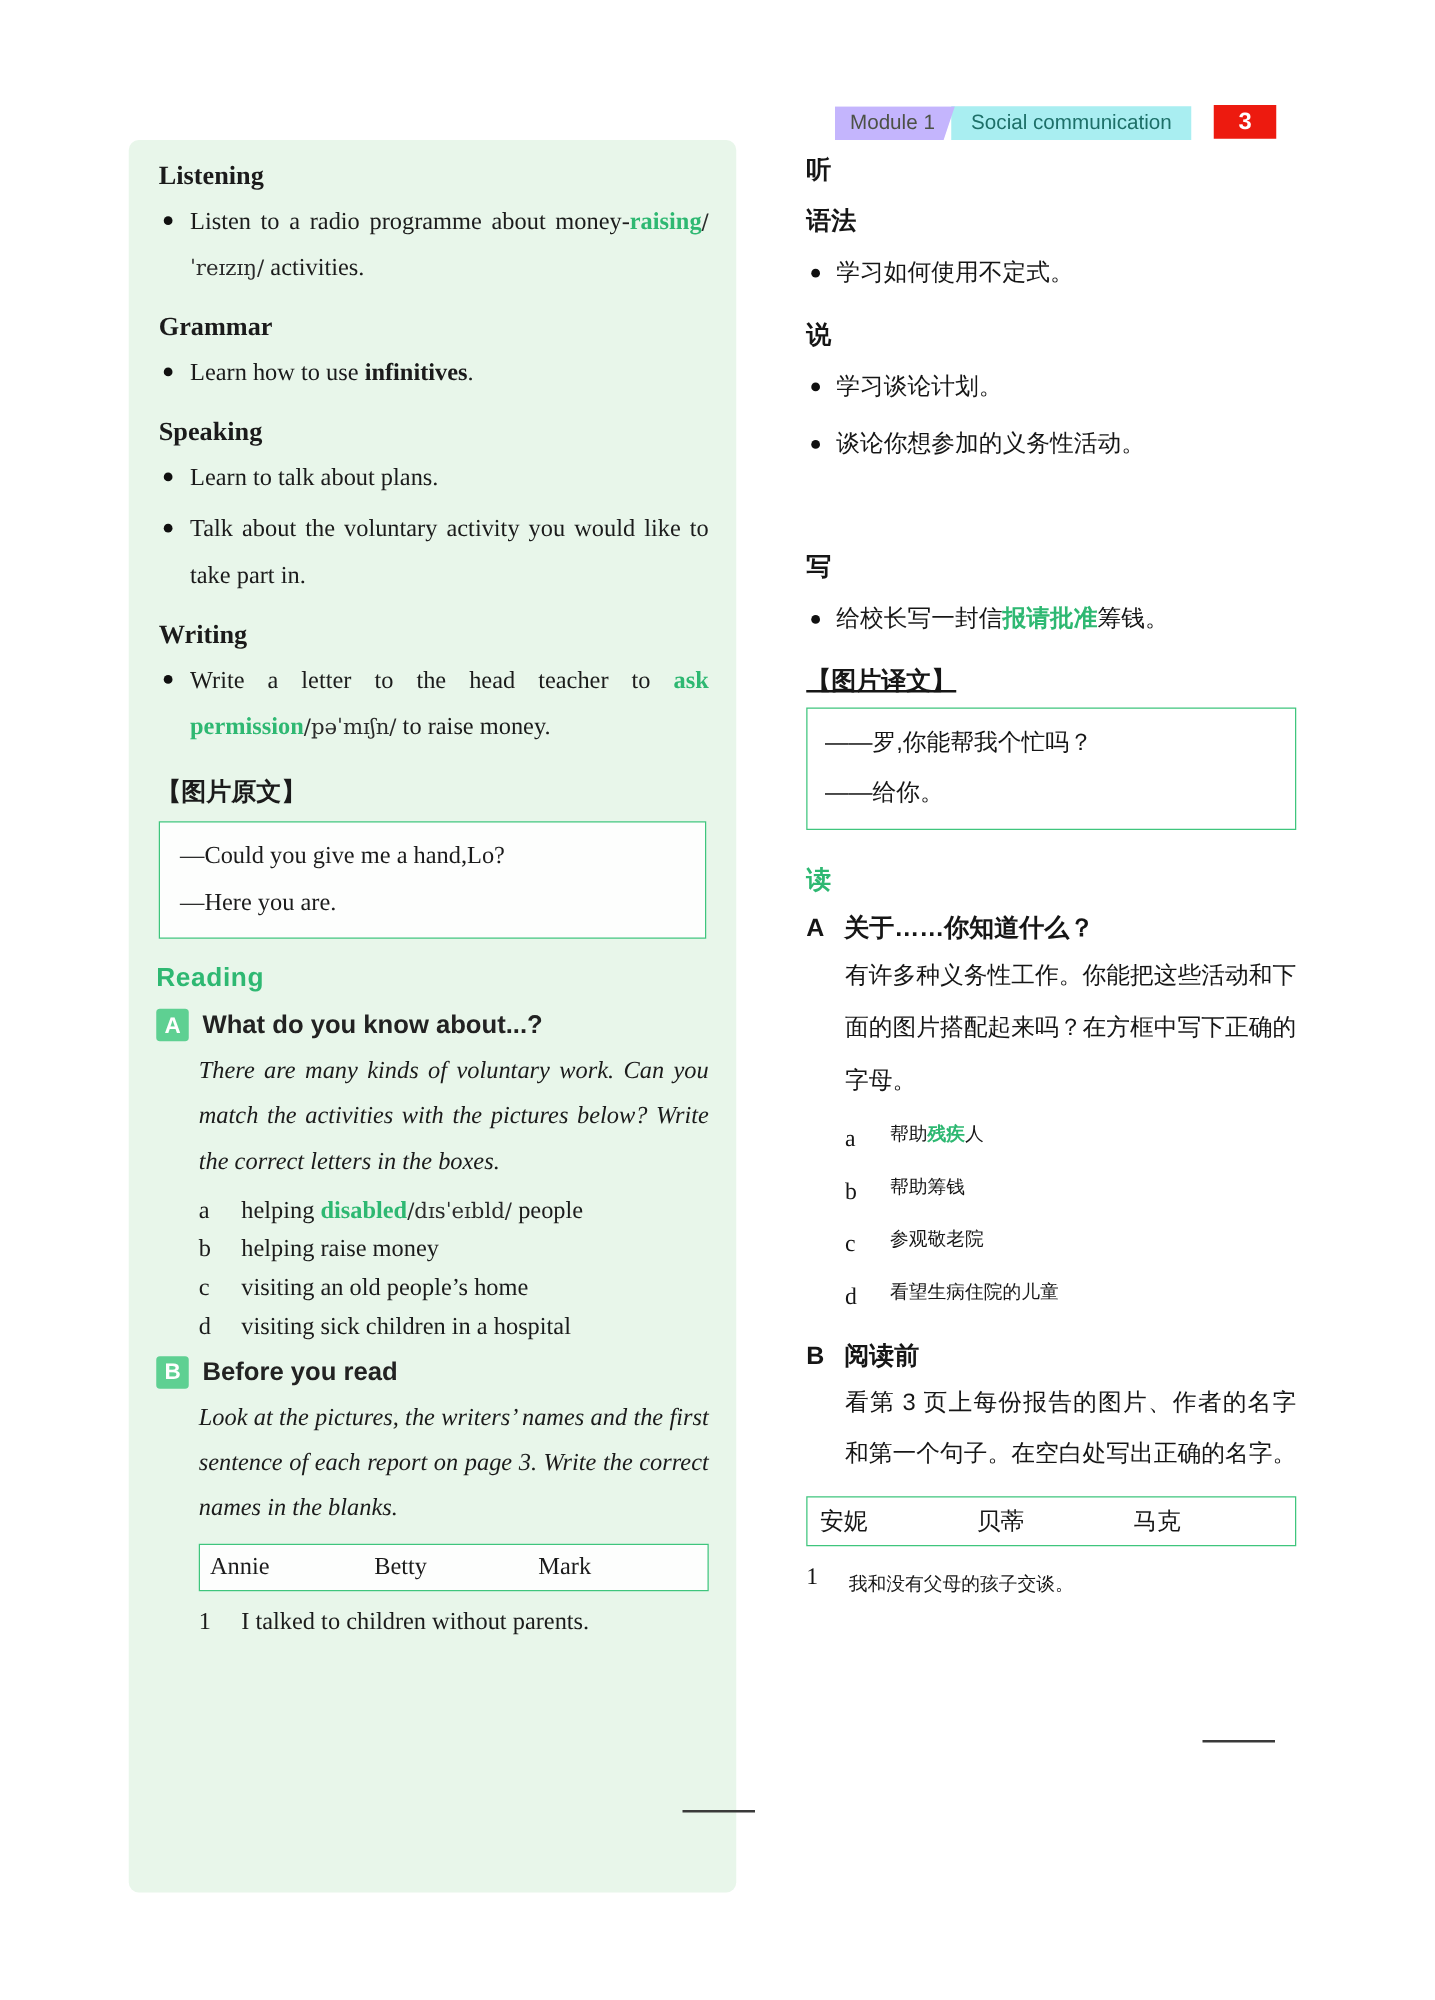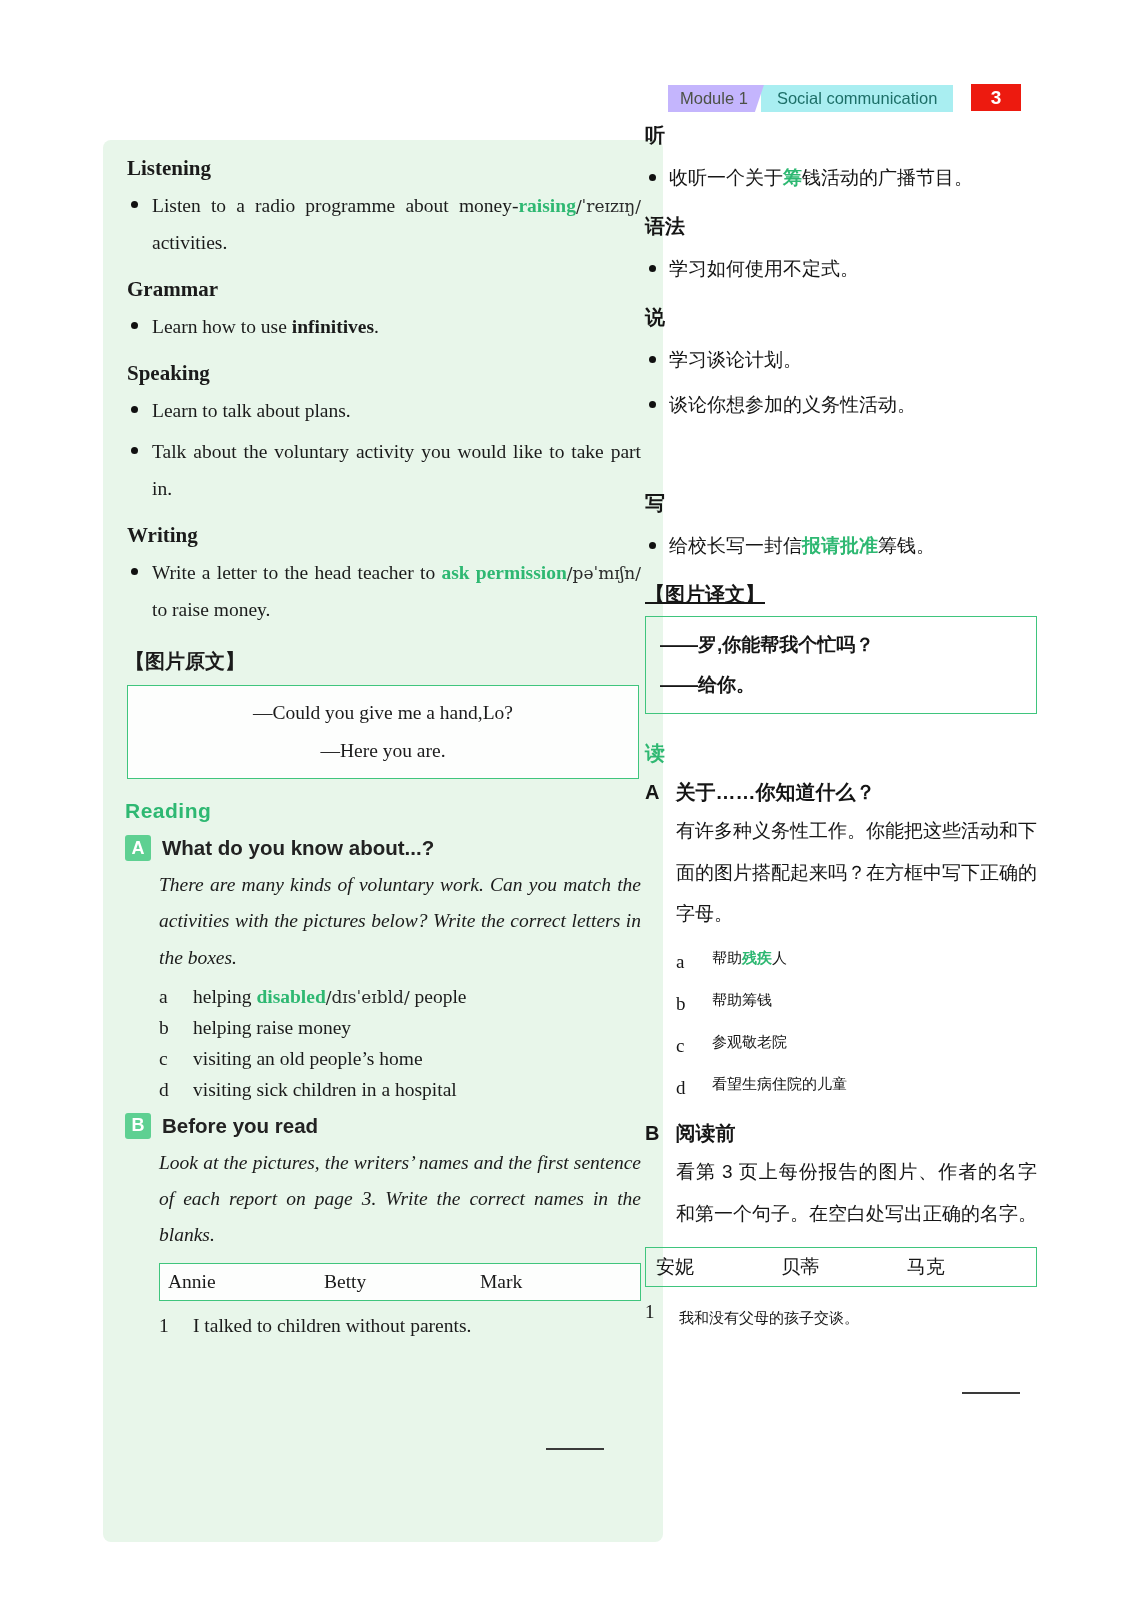--- a/index.html
+++ b/index.html
@@ -11,33 +11,33 @@
           font-family:"Liberation Sans","DejaVu Sans",sans-serif;font-size:16.5px;}
   .module-tag{background:#c4b5fd;color:#4c5146;display:flex;align-items:center;
               padding:0 16px 0 12px;clip-path:polygon(0 0,100% 0,calc(100% - 9px) 100%,0 100%);}
   .module-subtitle{background:#a9eef1;color:#1d6f68;display:flex;align-items:center;
                    padding:0 16px;margin-left:-3px;}
   .page-num{position:absolute;top:84px;left:971px;width:50px;height:27px;background:#ed1a0f;
             color:#ffffff;display:flex;align-items:center;justify-content:center;
             font-family:"Liberation Sans","DejaVu Sans",sans-serif;font-size:19px;font-weight:bold;}
 
   
-  .lp{position:absolute;left:103px;top:112px;width:560px;height:1402px;background:#e8f6ea;
-      border-radius:8px;padding:10px 22px 0 22px;box-sizing:border-box;overflow:hidden;margin-top:28px;}
+  .lp{position:absolute;left:103px;top:112px;width:486px;height:1402px;background:#e8f6ea;
+      border-radius:8px;padding:10px 22px 0 22px;box-sizing:border-box;overflow:hidden;}
   .eh{font-size:21px;font-weight:bold;margin:16px 0 6px 2px;}
   .eh.first{margin-top:6px;}
   .bullet{display:flex;margin:4px 0;}
   .dot{flex:0 0 7px;width:7px;height:7px;border-radius:50%;background:#101010;margin:14px 14px 0 6px;}
   .btxt{margin:0;font-size:19.5px;line-height:1.9;text-align:justify;}
   .kw{color:#2eb872;font-weight:bold;}
   .bd{font-weight:bold;}
   .ph{font-family:"DejaVu Serif","Liberation Serif",serif;font-size:17px;color:#2b2b2b;}
   .ch{font-family:"Liberation Sans","DejaVu Sans",sans-serif;font-size:20px;font-weight:bold;
       margin:20px 0 10px 0;}
-  .dlg{border:1.6px solid #3fc57d;background:#fdfefd;margin:4px 2px 0 2px;padding:8px 16px;text-align:center;}
+  .dlg{border:1.6px solid #3fc57d;background:#fdfefd;margin:4px 2px 0 2px;padding:8px 16px;}
   .dlg p{margin:0;font-size:19.5px;line-height:1.95;}
   .gh{font-family:"Liberation Sans","DejaVu Sans",sans-serif;color:#2eb872;font-size:21px;
       font-weight:bold;margin:20px 0 10px 0;letter-spacing:0.5px;}
   .secrow{display:flex;align-items:center;margin:12px 0 6px 0;}
   .badge{flex:0 0 26px;width:26px;height:26px;background:#5ed092;color:#fff;border-radius:3px;
          display:flex;align-items:center;justify-content:center;
          font-family:"Liberation Sans","DejaVu Sans",sans-serif;font-size:18px;font-weight:bold;
          margin-right:11px;}
   .sectitle{font-family:"Liberation Sans","DejaVu Sans",sans-serif;font-size:20.5px;
             font-weight:bold;color:#222;}
@@ -54,21 +54,21 @@
   .extxt{margin:0;font-size:19.5px;}
 
   
   .rc{position:absolute;left:645px;top:112px;width:392px;
       font-family:"Liberation Sans","DejaVu Sans",sans-serif;color:#161616;}
   .rh{font-size:20px;font-weight:bold;margin:14px 0 8px 0;}
   .rh.first{margin-top:10px;}
   .rc .dot{margin:17px 13px 0 4px;}
   .rtxt{margin:0;font-size:19px;line-height:2.2;text-align:justify;}
   .rdlg{border:1.6px solid #3fc57d;margin-top:6px;padding:8px 14px;}
-  .rdlg p{margin:0;font-size:19px;line-height:2.1;font-weight:bold;}
+  .rdlg p{margin:0;font-size:19px;line-height:2.1;}
   .rsecrow{display:flex;align-items:baseline;margin:12px 0 4px 0;}
   .cletter{font-size:20px;font-weight:bold;margin-right:16px;}
   .rsectitle{font-size:20px;font-weight:bold;}
   .rbody{margin-left:31px;}
   .rintro{font-size:19px;line-height:2.2;text-align:justify;margin:2px 0 6px 0;}
   .ritem{display:flex;}
   .rltr{flex:0 0 36px;font-family:"Liberation Serif","DejaVu Serif",serif;
         font-size:19px;line-height:2.2;}
   .ritxt{margin:0;font-size:15px;line-height:2.2;}
   .rnamesbox{border:1.6px solid #3fc57d;display:flex;padding:6px 4px 6px 10px;margin:12px 0 8px 0;}
@@ -170,24 +170,20 @@
       <span class="exnum">1</span>
       <p class="extxt">I talked to children without parents.</p>
     </div>
   </div>
 
 </div>
 
 <div class="rc">
 
   <h2 class="rh first">听</h2>
-  <div class="bullet">
-    <span class="dot"></span>
-    <p class="rtxt"><span>收听一个关于</span><span class="kw">筹</span><span>钱活动的广播节目。</span></p>
-  </div>
 
   <h2 class="rh">语法</h2>
   <div class="bullet">
     <span class="dot"></span>
     <p class="rtxt">学习如何使用不定式。</p>
   </div>
 
   <h2 class="rh">说</h2>
   <div class="bullet">
     <span class="dot"></span>

